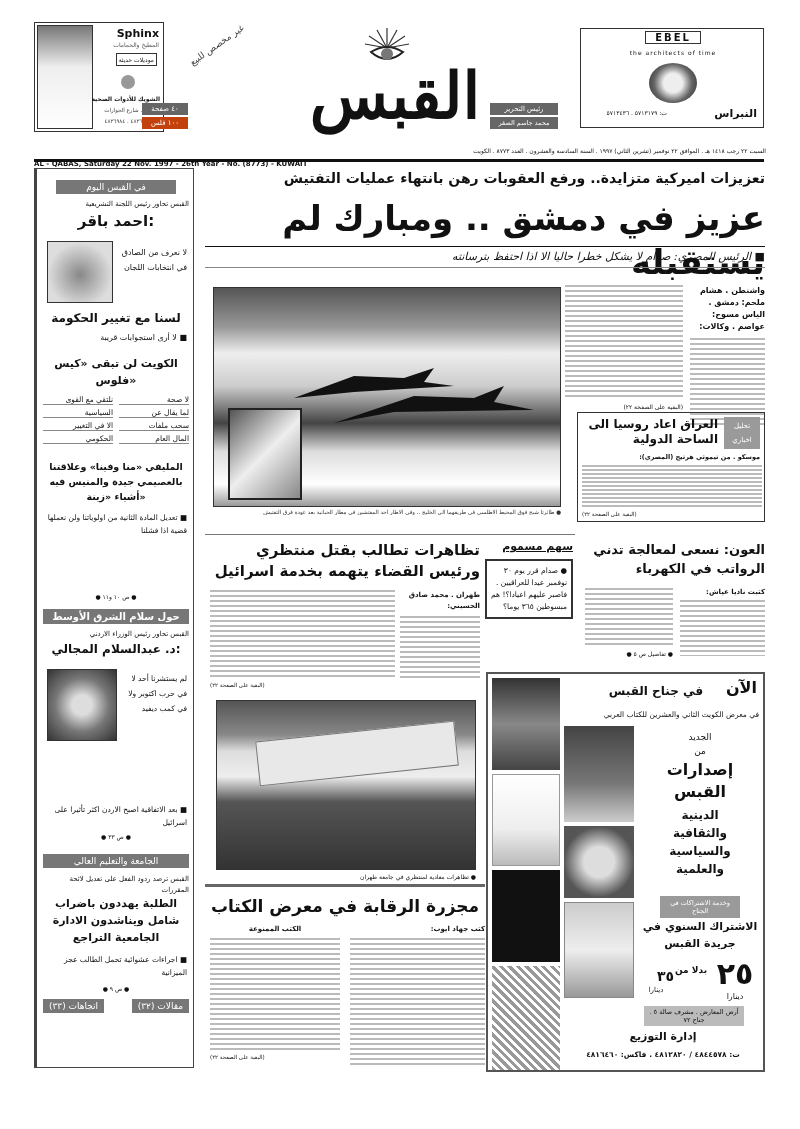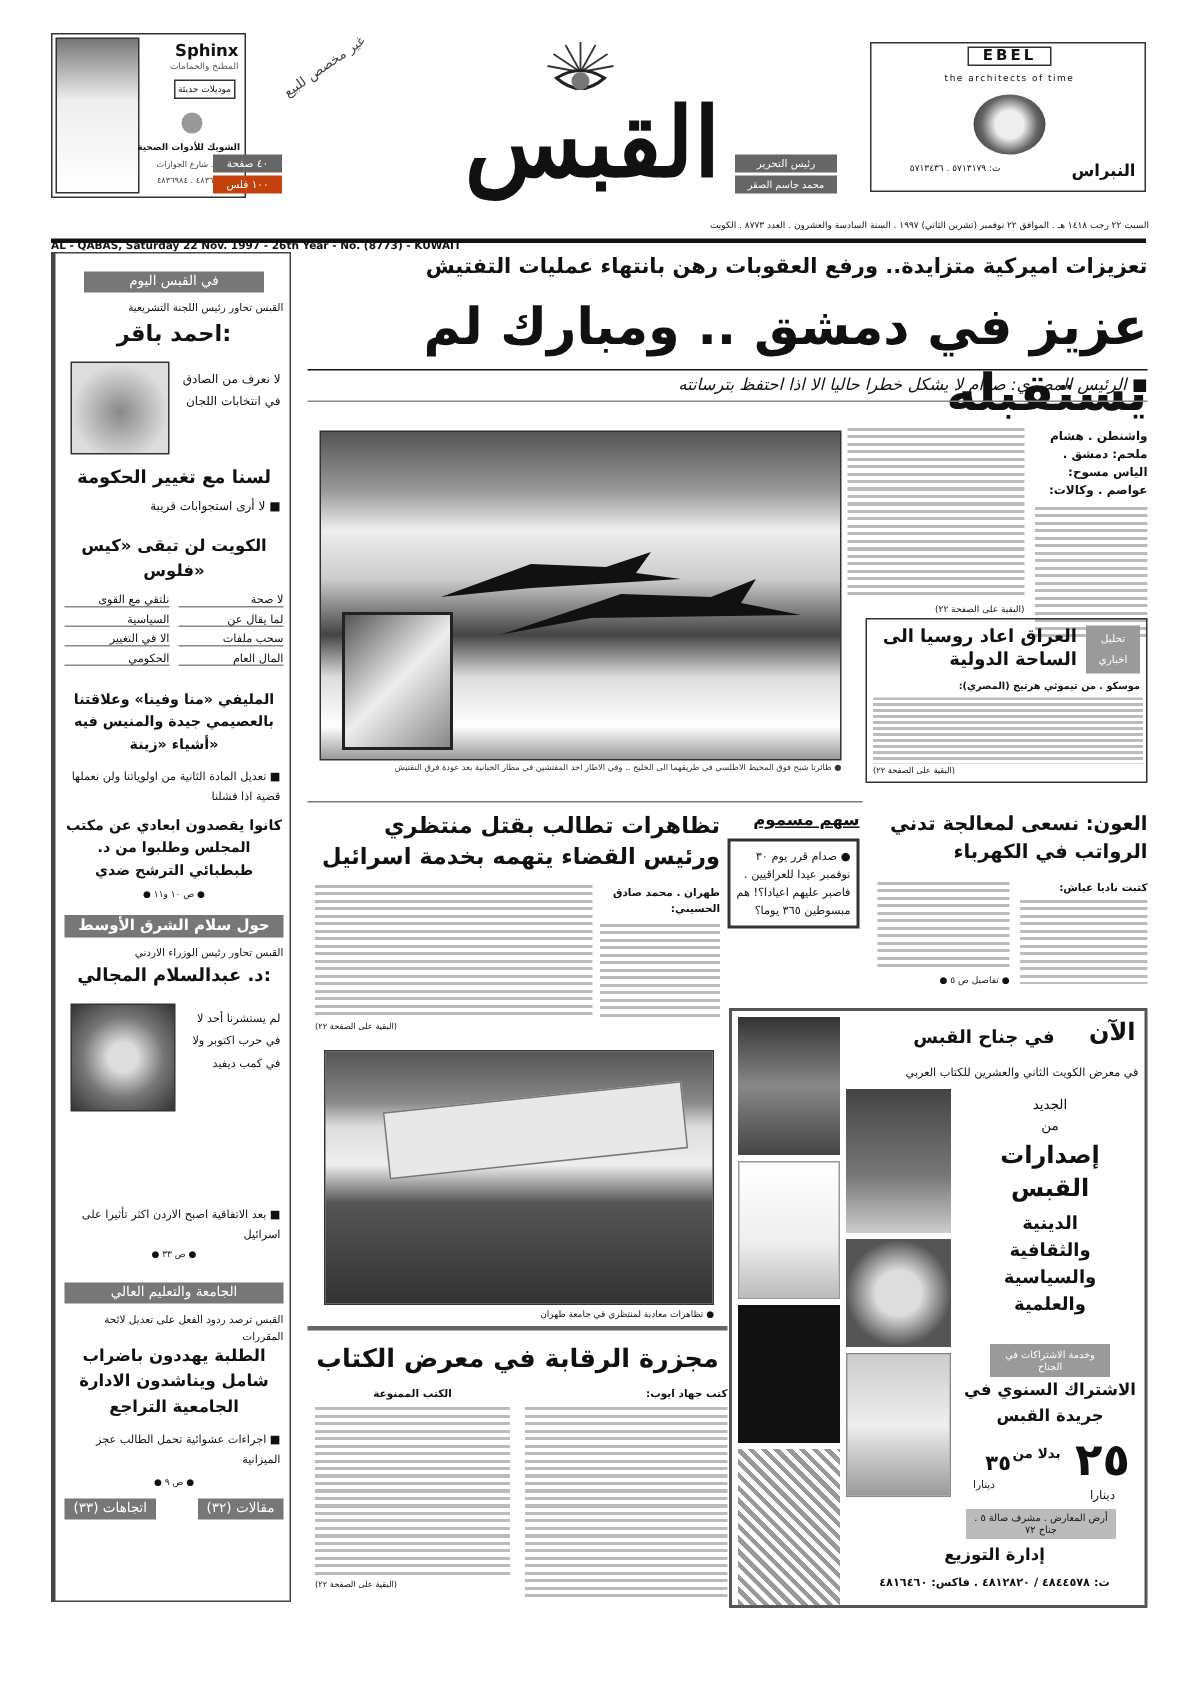--- a/index.html
+++ b/index.html
@@ -87,21 +87,20 @@
     <div class="rtl" style="border-bottom:1px solid #888;">نلتقي مع القوى</div>
     <div class="rtl" style="border-bottom:1px solid #888;">لما يقال عن</div>
     <div class="rtl" style="border-bottom:1px solid #888;">السياسية</div>
     <div class="rtl" style="border-bottom:1px solid #888;">سحب ملفات</div>
     <div class="rtl" style="border-bottom:1px solid #888;">الا في التغيير</div>
     <div class="rtl" style="border-bottom:1px solid #888;">المال العام</div>
     <div class="rtl" style="border-bottom:1px solid #888;">الحكومي</div>
   </div>
   <div class="abs center bold" style="left:6px;top:290px;width:146px;font-size:9.5px;line-height:15px;">المليفي «منا وفينا» وعلاقتنا بالعصيمي جيدة والمنيس فيه أشياء «زينة»</div>
   <div class="abs rtl" style="right:6px;top:342px;width:146px;font-size:7.5px;line-height:13px;">■ تعديل المادة الثانية من اولوياتنا ولن نعملها قضية اذا فشلنا</div>
-  <div class="abs center bold" style="left:6px;top:374px;width:146px;font-size:9.5px;line-height:15px;">كانوا يقصدون ابعادي عن مكتب المجلس وطلبوا من د. طبطبائي الترشح ضدي</div>
   <div class="abs center" style="left:6px;top:424px;width:146px;font-size:6px;">● ص ١٠ و١١ ●</div>
 
   <div class="abs center" style="left:6px;top:436px;width:146px;">
     <div class="tag" style="width:146px;font-size:10px;font-weight:bold;">حول سلام الشرق الأوسط</div>
     <div class="rtl" style="font-size:7px;margin-top:6px;">القبس تحاور رئيس الوزراء الاردني</div>
     <div class="center bold" style="font-size:12px;margin-top:4px;">د. عبدالسلام المجالي:</div>
   </div>
   <div class="abs photo" style="left:10px;top:500px;width:70px;height:72px;background:radial-gradient(circle at 50% 50%,#ddd 20%,#777 55%,#333 100%);"></div>
   <div class="abs rtl" style="right:6px;top:502px;width:64px;font-size:7.5px;line-height:15px;">لم يستشرنا أحد لا في حرب اكتوبر ولا في كمب ديفيد</div>
   <div class="abs rtl" style="right:6px;top:634px;width:146px;font-size:7.5px;line-height:13px;">■ بعد الاتفاقية اصبح الاردن اكثر تأثيرا على اسرائيل</div>

